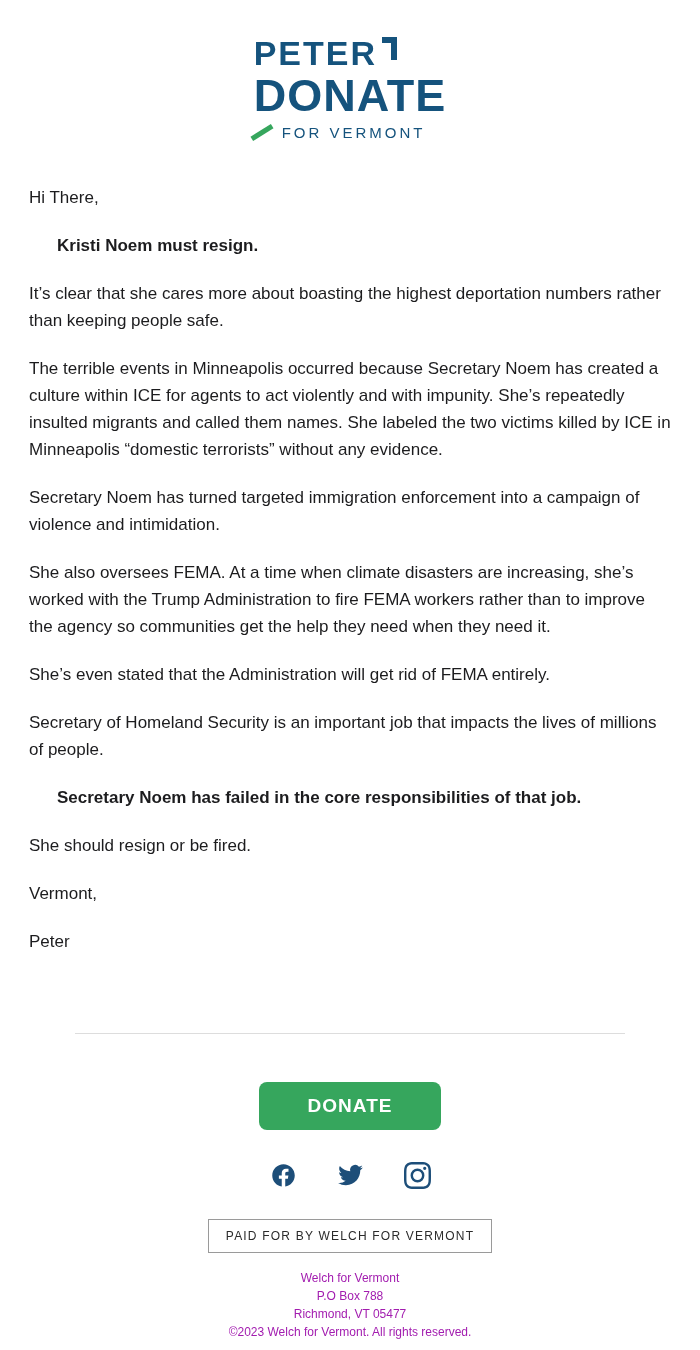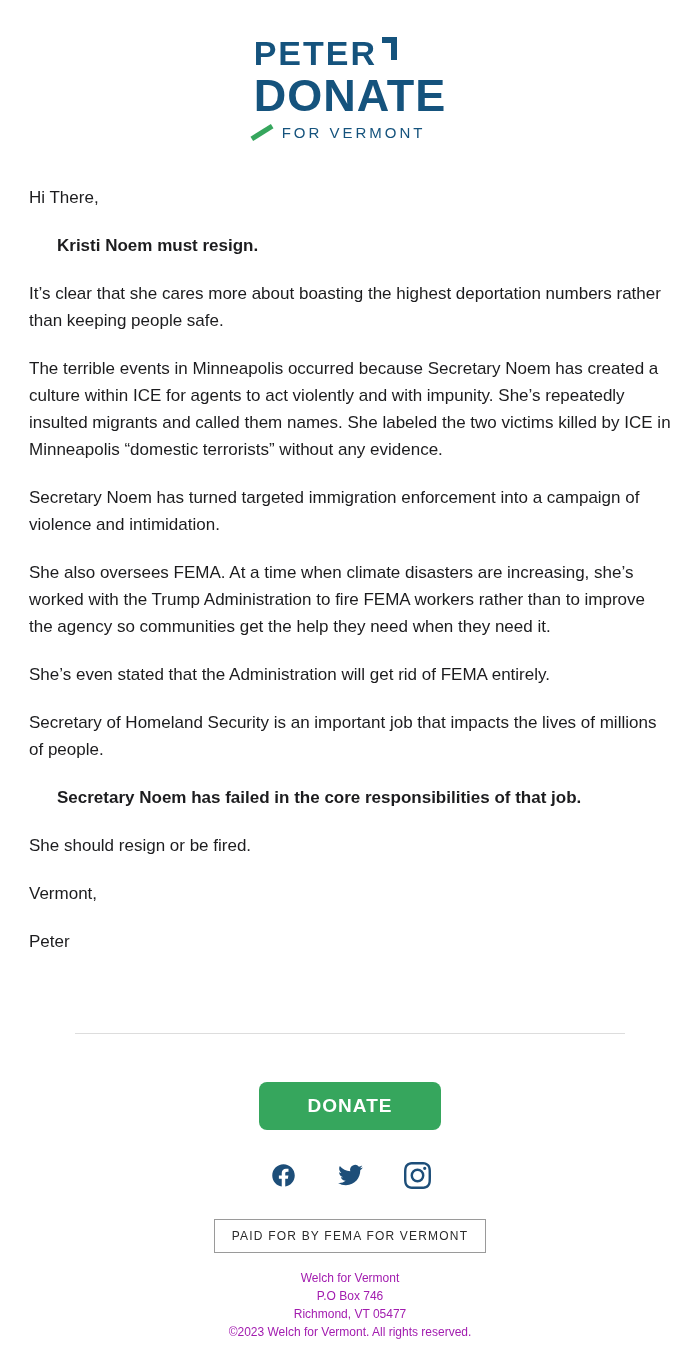--- a/index.html
+++ b/index.html
@@ -148,23 +148,23 @@
         </svg>
     </span>
     <span class="social-link">
       <svg viewBox="0 0 24 24" aria-hidden="true">
           <path fill="currentColor" d="M12 2.16c3.2 0 3.58.01 4.85.07 1.17.05 1.8.25 2.23.41.56.22.96.48 1.38.9.42.42.68.82.9 1.38.16.42.36 1.06.41 2.23.06 1.27.07 1.65.07 4.85s-.01 3.58-.07 4.85c-.05 1.17-.25 1.8-.41 2.23-.22.56-.48.96-.9 1.38-.42.42-.82.68-1.38.9-.42.16-1.06.36-2.23.41-1.27.06-1.65.07-4.85.07s-3.58-.01-4.85-.07c-1.17-.05-1.8-.25-2.23-.41a3.72 3.72 0 0 1-1.38-.9 3.72 3.72 0 0 1-.9-1.38c-.16-.42-.36-1.06-.41-2.23C2.17 15.58 2.16 15.2 2.16 12s.01-3.58.07-4.85c.05-1.17.25-1.8.41-2.23.22-.56.48-.96.9-1.38.42-.42.82-.68 1.38-.9.42-.16 1.06-.36 2.23-.41C8.42 2.17 8.8 2.16 12 2.16M12 0C8.74 0 8.33.01 7.05.07 5.78.13 4.9.33 4.14.63c-.79.3-1.46.72-2.13 1.38A5.9 5.9 0 0 0 .63 4.14C.33 4.9.13 5.78.07 7.05.01 8.33 0 8.74 0 12s.01 3.67.07 4.95c.06 1.27.26 2.15.56 2.91.3.79.72 1.46 1.38 2.13.67.66 1.34 1.08 2.13 1.38.76.3 1.64.5 2.91.56C8.33 23.99 8.74 24 12 24s3.67-.01 4.95-.07c1.27-.06 2.15-.26 2.91-.56a5.9 5.9 0 0 0 2.13-1.38 5.9 5.9 0 0 0 1.38-2.13c.3-.76.5-1.64.56-2.91.06-1.28.07-1.69.07-4.95s-.01-3.67-.07-4.95c-.06-1.27-.26-2.15-.56-2.91a5.9 5.9 0 0 0-1.38-2.13A5.9 5.9 0 0 0 19.86.63c-.76-.3-1.64-.5-2.91-.56C15.67.01 15.26 0 12 0zm0 5.84A6.16 6.16 0 1 0 18.16 12 6.16 6.16 0 0 0 12 5.84zm0 10.15A4 4 0 1 1 16 12a4 4 0 0 1-4 4zm7.85-10.4a1.44 1.44 0 1 1-1.44-1.44 1.44 1.44 0 0 1 1.44 1.44z"></path>
         </svg>
     </span>
   </div>
 
   <div class="paidfor-row">
-    <span class="paidfor-box">PAID FOR BY FEMA FOR VERMONT</span>
+    <span class="paidfor-box">PAID FOR BY WELCH FOR VERMONT</span>
   </div>
 
   <div class="address">
     <div>Welch for Vermont</div>
-    <div>P.O Box 746</div>
+    <div>P.O Box 788</div>
     <div>Richmond, VT 05477</div>
     <div>©2023 Welch for Vermont. All rights reserved.</div>
   </div>
 
 </div>
 
 </body></html>

